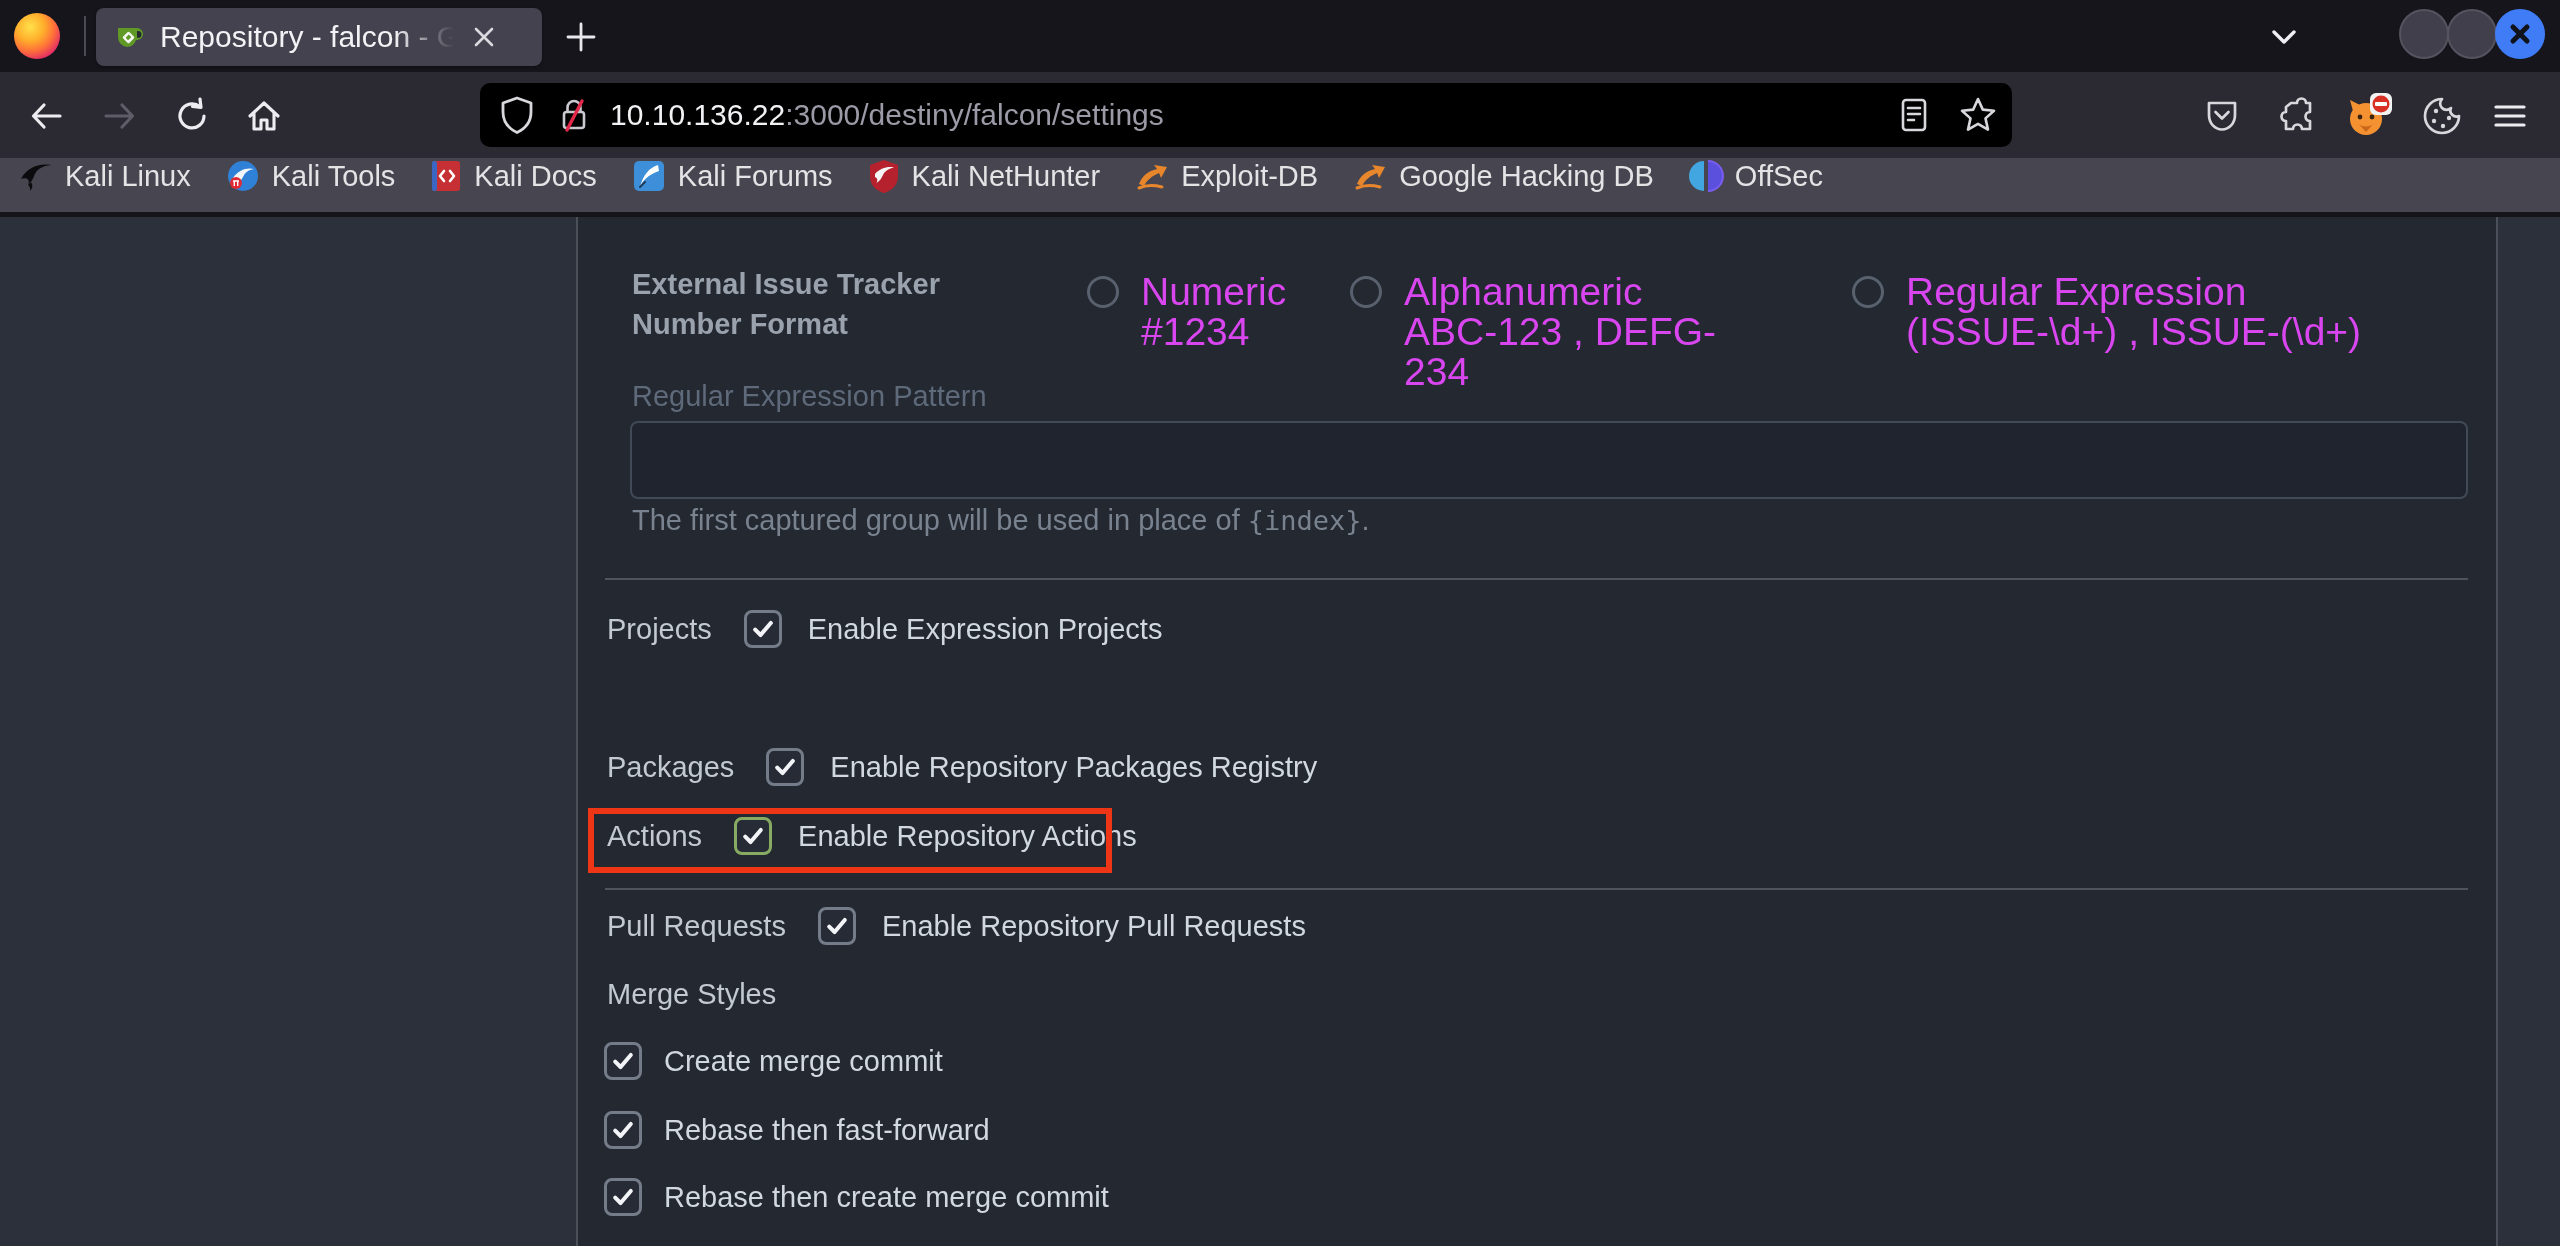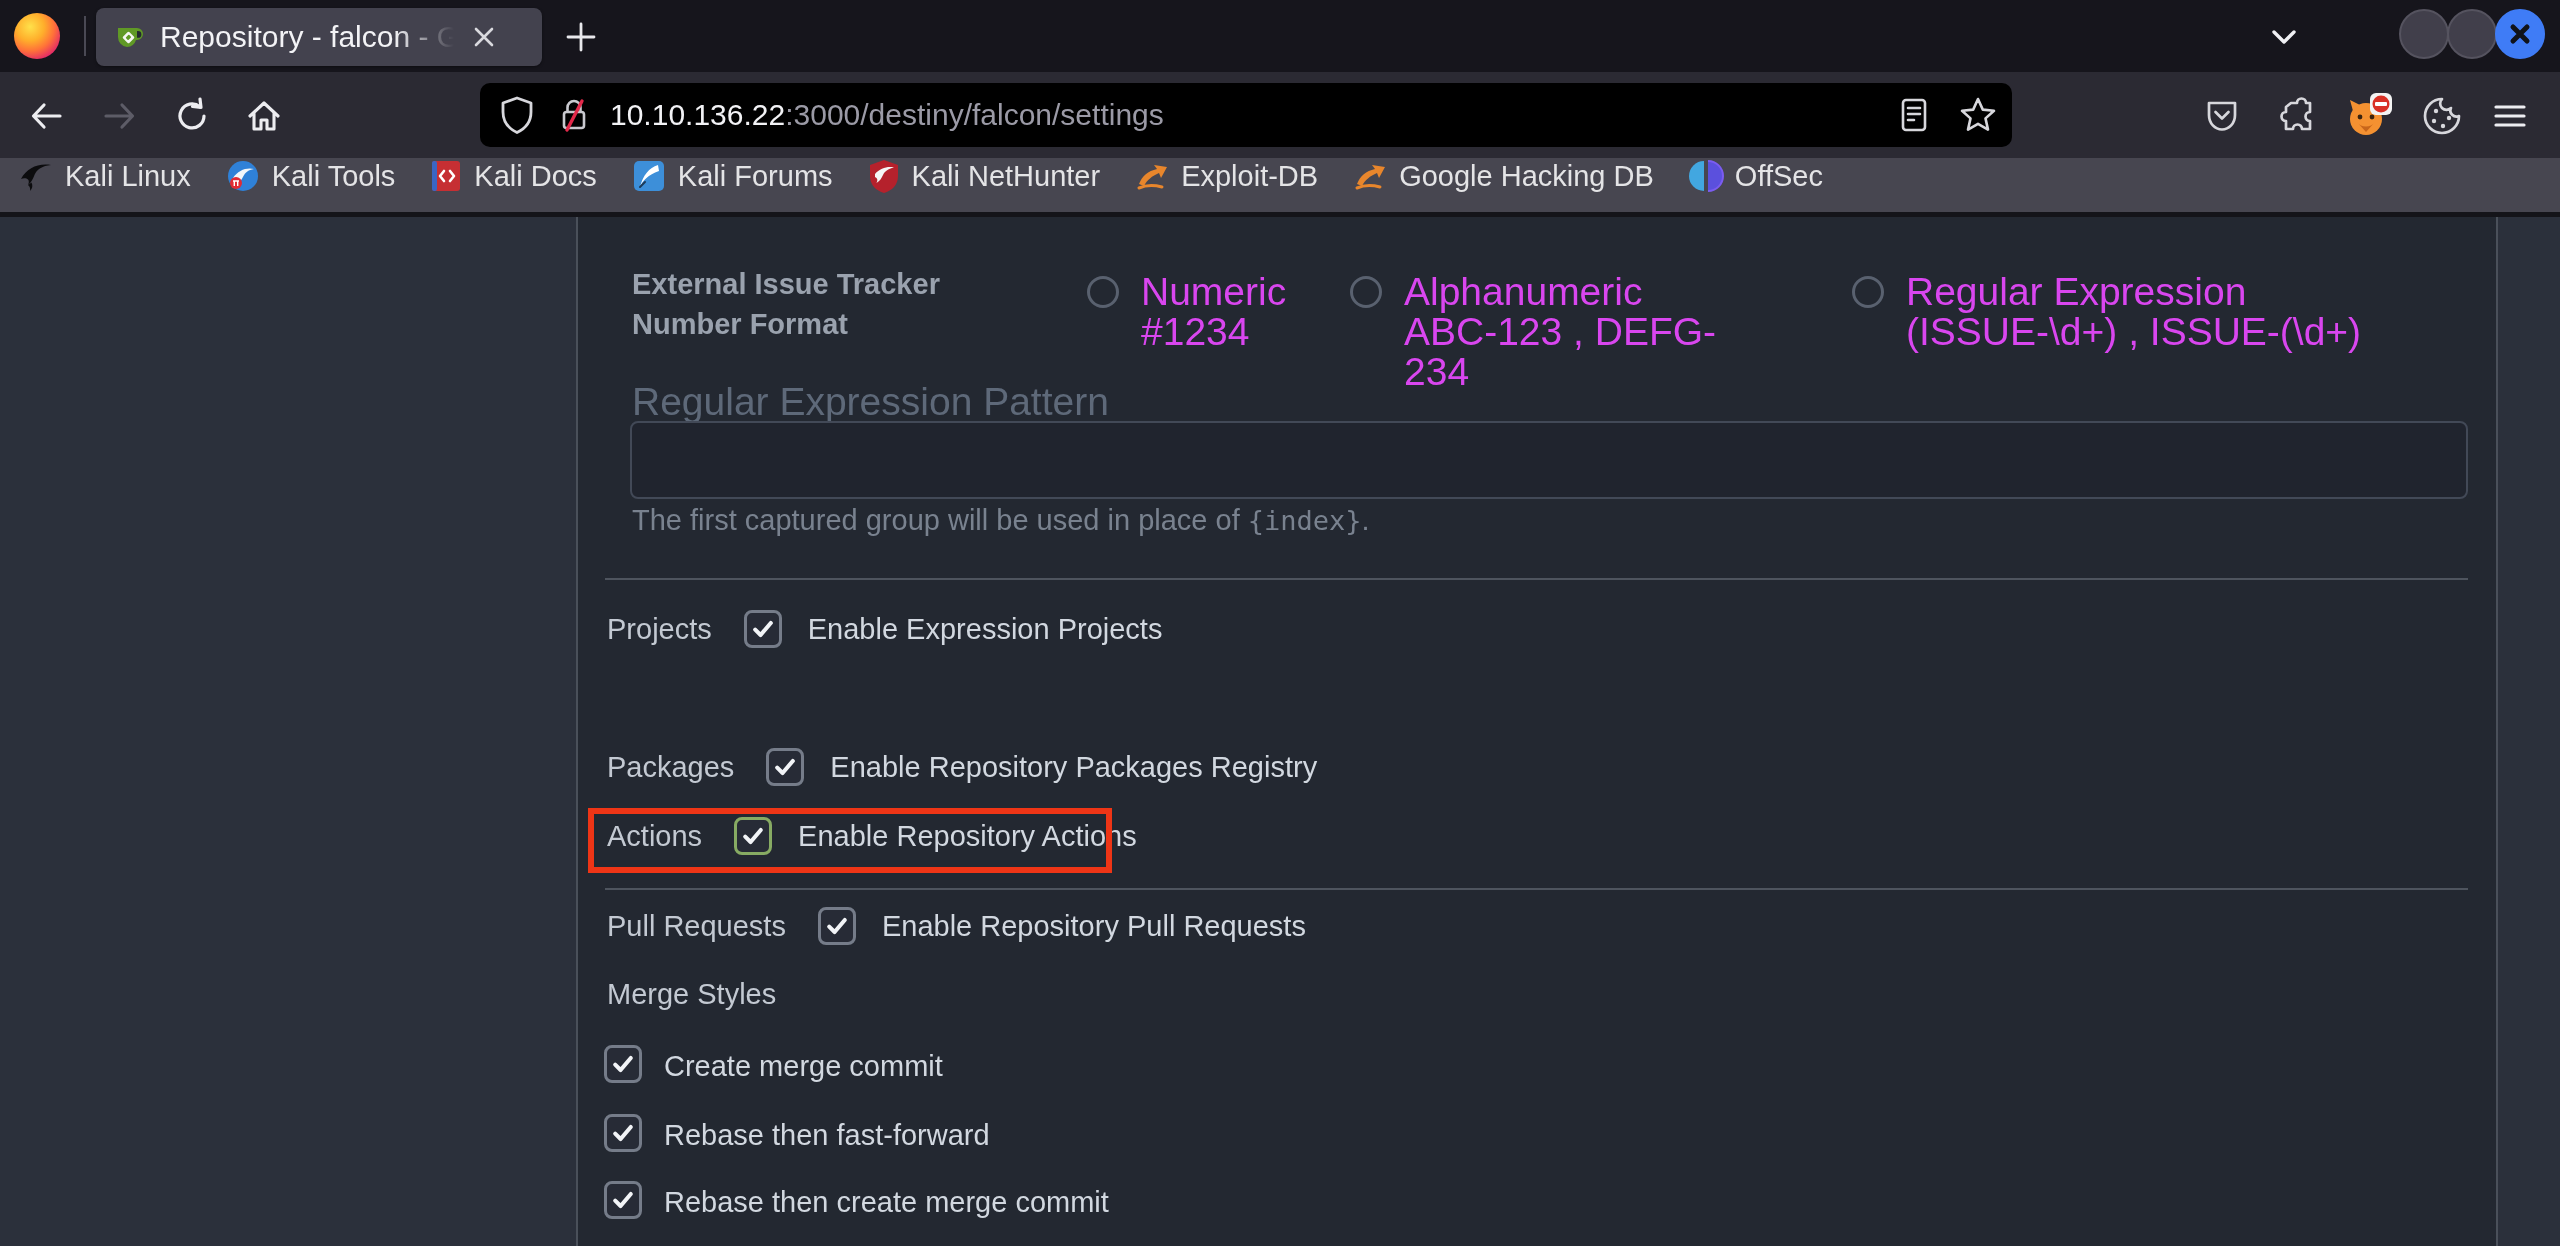--- a/index.html
+++ b/index.html
@@ -41,35 +41,35 @@
   .bm span{color:#e4e4e6;font-size:29px;}
   .seam{position:absolute;left:0;top:212px;width:2560px;height:5px;background:#141419;}
 
   
   .page{position:absolute;left:0;top:217px;width:2560px;height:1029px;background:#2b303b;}
   .panel{position:absolute;left:576px;top:0;width:1922px;height:1029px;background:#232831;
     border-left:2px solid #4a505a;border-right:2px solid #4a505a;box-sizing:border-box;}
   .flabel{position:absolute;color:#9aa2ae;font-size:29px;line-height:40px;font-weight:bold;}
   .radio{position:absolute;width:32px;height:32px;border-radius:50%;border:3px solid #59616f;box-sizing:border-box;background:transparent;}
   .rlabel{position:absolute;color:#d946ef;font-size:39px;line-height:40px;}
-  .dimlabel{position:absolute;color:#5e6979;font-size:39px;}
+  .dimlabel{position:absolute;color:#5e6979;font-size:29px;}
   .regexinput{position:absolute;left:630px;top:421px;width:1838px;height:78px;box-sizing:border-box;
     background:#20242e;border:2px solid #424957;border-radius:8px;color:#c7cdd6;font-size:29px;padding:0 20px;outline:none;}
   .helper{position:absolute;left:632px;top:502px;color:#79828f;font-size:29px;}
   .helper code{font-family:"DejaVu Sans Mono",monospace;font-size:27px;}
   .divider{position:absolute;left:605px;width:1863px;height:2px;background:#4e545e;}
   .frow{position:absolute;left:607px;height:44px;display:flex;align-items:center;justify-content:flex-end;}
   .frow .lbl{color:#c3c9d2;font-size:29px;margin-right:32px;}
   .cbx{width:38px;height:38px;border-radius:8px;border:3px solid #757c89;background:#272b36;box-sizing:border-box;
     display:flex;align-items:center;justify-content:center;flex:0 0 auto;}
   .cbx.green{border-color:#87ab63;}
   .frow .txt{color:#d2d8e0;font-size:29px;margin-left:26px;}
   .redbox{position:absolute;left:588px;top:808px;width:524px;height:65px;border:6px solid #ee3516;box-sizing:border-box;z-index:5;}
   .mlabel{position:absolute;left:607px;color:#c3c9d2;font-size:29px;}
-  .mrow{position:absolute;left:604px;height:44px;display:flex;align-items:flex-end;}
+  .mrow{position:absolute;left:604px;height:44px;display:flex;align-items:center;}
   .mrow .txt{color:#d2d8e0;font-size:29px;margin-left:22px;}
   svg{display:block;}
 </style>
 </head>
 <body>
 
 <div class="window">
 
   <div class="tabbar">
     <div class="fxview"></div>

